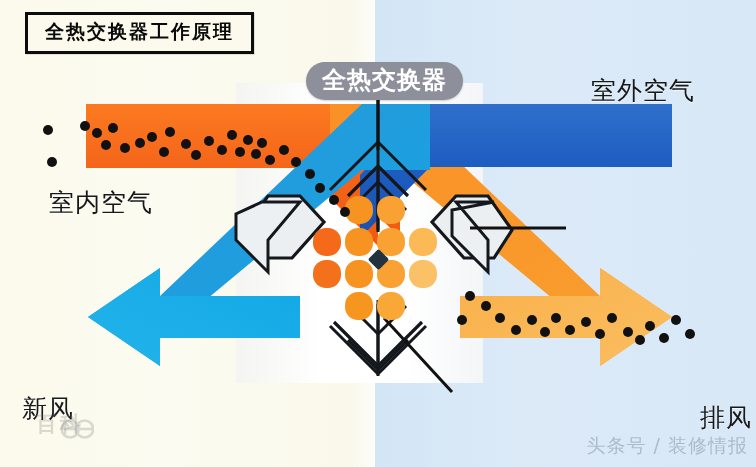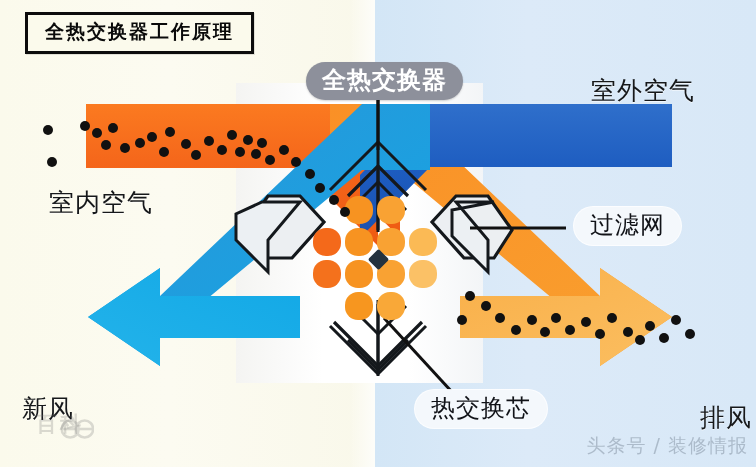--- a/index.html
+++ b/index.html
@@ -250,23 +250,21 @@
   <div id="title-box">
     <div id="title-text">全热交换器工作原理</div>
   </div>
 
   <div class="pill pill-gray" style="left:306px;top:62px;">全热交换器</div>
 
   <div class="lbl lbl-plain" style="left:591px;top:66px;margin-top:12px;">室外空气</div>
 
   <div class="lbl lbl-plain" style="left:33px;top:190px;margin-left:16px;">室内空气</div>
 
-  <div class="pill pill-white" style="left:574px;top:207px;">过滤网</div>
-
-  <div class="pill pill-white" style="left:415px;top:390px;">热交换芯</div>
+
 
   <div class="lbl lbl-plain" style="left:22px;top:396px;">新风</div>
 
   <div class="lbl lbl-plain" style="left:700px;top:405px;">排风</div>
 
   <svg id="wm-baike-ico" class="wm" viewBox="0 0 40 34">
     <circle cx="12" cy="17" r="10" fill="none" stroke="#7a7a7a" stroke-width="3"></circle>
     <circle cx="29" cy="17" r="10" fill="none" stroke="#7a7a7a" stroke-width="3"></circle>
     <path d="M3,17 L38,17" stroke="#7a7a7a" stroke-width="3"></path>
   </svg>

